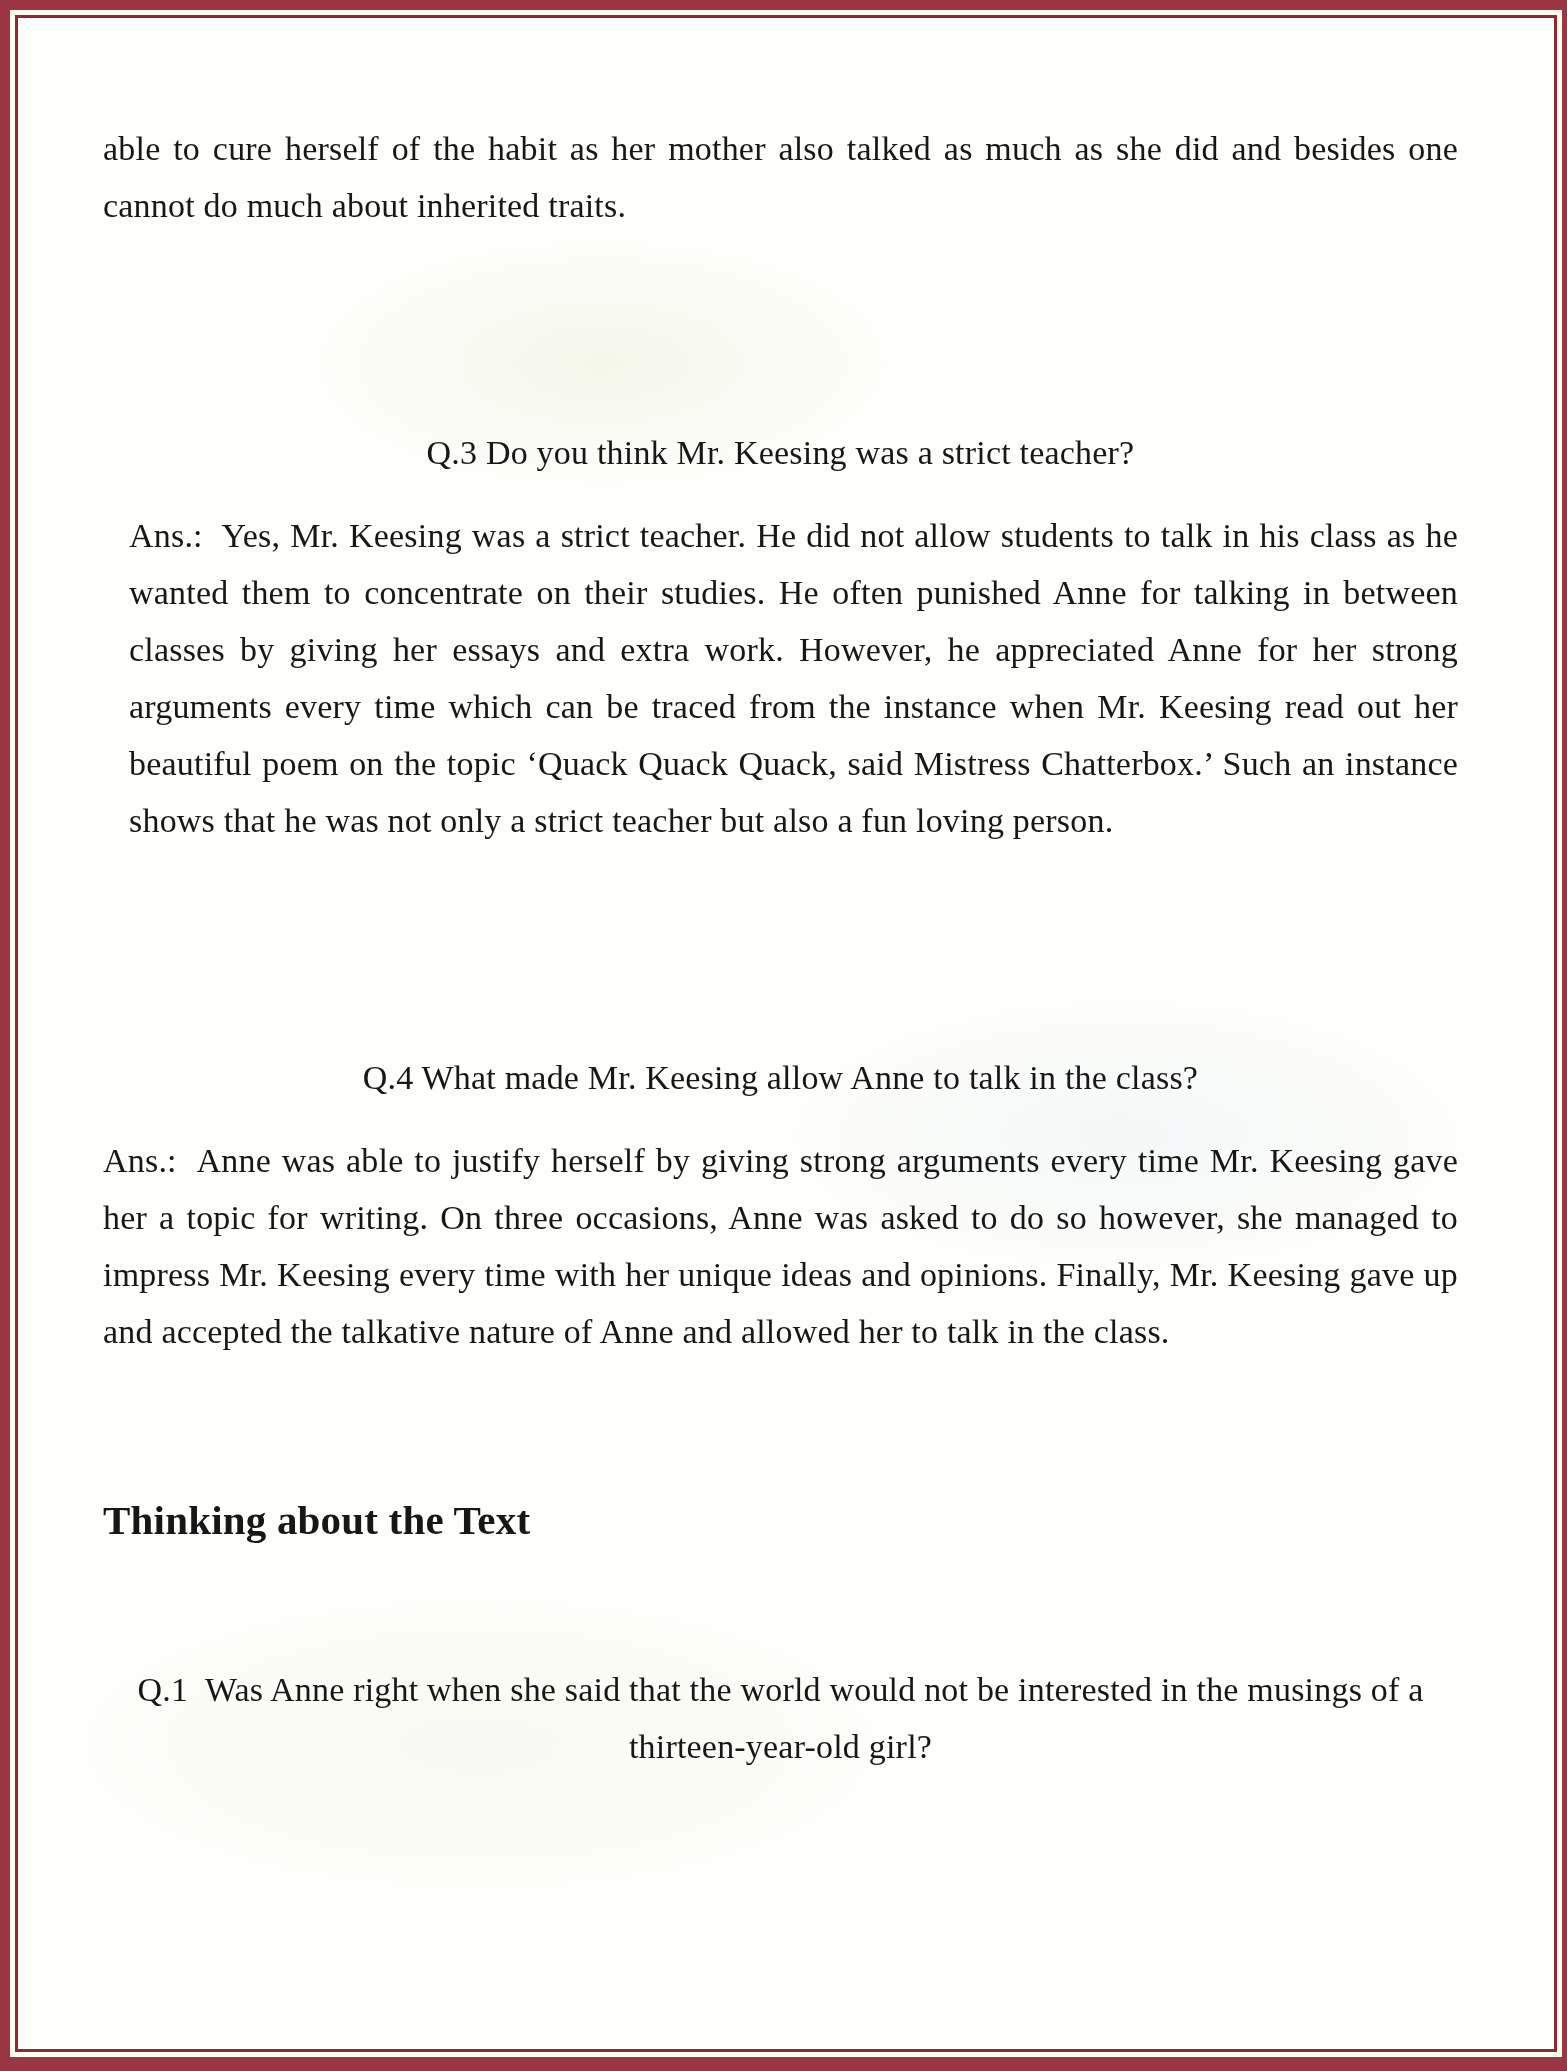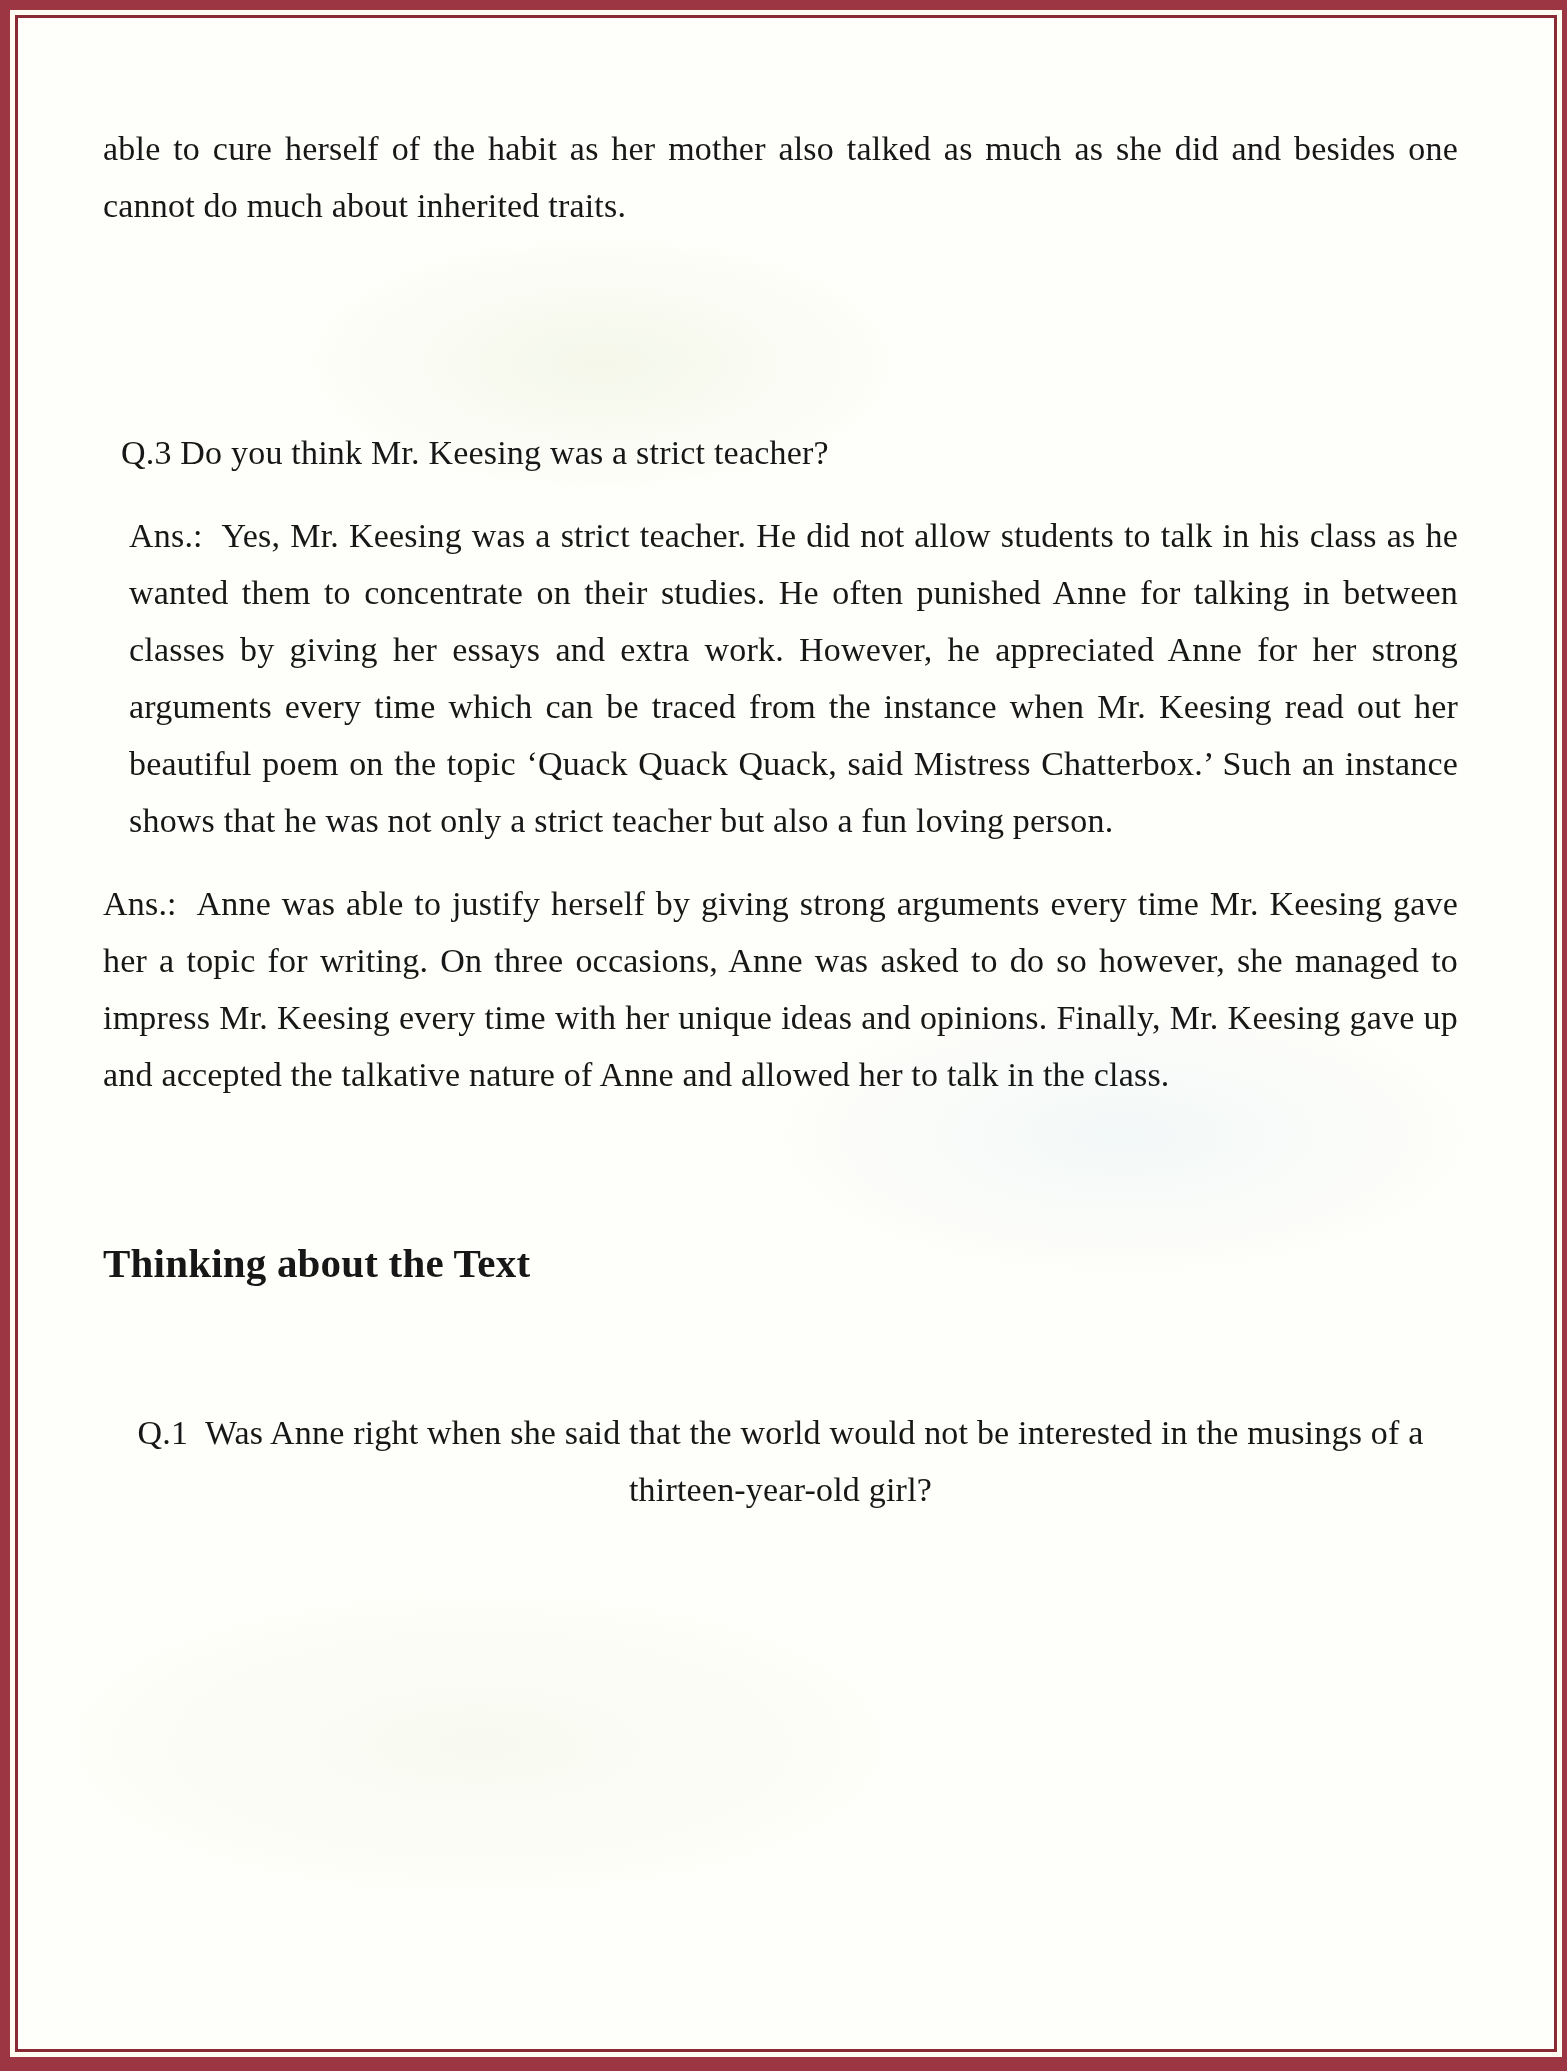--- a/index.html
+++ b/index.html
@@ -41,22 +41,22 @@
     color: #171717;
     font-size: 34px;
     line-height: 57px;
   }
   .para {
     margin: 0;
     text-align: justify;
     letter-spacing: 0.2px;
   }
   .qline {
-    margin: 18px;
-    text-align: left;
+    margin: 11px;
+    text-align: center;
     letter-spacing: 0.2px;
   }
   .q3-question   { margin-top: 190px; }
   .q3-answer     { margin-top: 26px; margin-left: 26px; }
   .q4-question   { margin-top: 200px; }
   .q4-answer     { margin-top: 26px; }
   .section-heading {
     margin: 132px 0 0 0;
     font-weight: bold;
     font-size: 41px;
@@ -72,20 +72,21 @@
   <div class="frame-gap">
     <div class="frame-inner">
       <div class="content">
 
         <p class="para">able to cure herself of the habit as her mother also talked as much as she did and besides one cannot do much about inherited traits.</p>
 
         <p class="qline q3-question">Q.3 Do you think Mr. Keesing was a strict teacher?</p>
 
         <p class="para q3-answer">Ans.:&nbsp; Yes, Mr. Keesing was a strict teacher. He did not allow students to talk in his class as he wanted them to concentrate on their studies. He often punished Anne for talking in between classes by giving her essays and extra work. However, he appreciated Anne for her strong arguments every time which can be traced from the instance when Mr. Keesing read out her beautiful poem on the topic ‘Quack Quack Quack, said Mistress Chatterbox.’ Such an instance shows that he was not only a strict teacher but also a fun loving person.</p>
 
+        <p class="qline q4-question">Q.4 What made Mr. Keesing allow Anne to talk in the class?</p>
 
         <p class="para q4-answer">Ans.:&nbsp; Anne was able to justify herself by giving strong arguments every time Mr. Keesing gave her a topic for writing. On three occasions, Anne was asked to do so however, she managed to impress Mr. Keesing every time with her unique ideas and opinions. Finally, Mr. Keesing gave up and accepted the talkative nature of Anne and allowed her to talk in the class.</p>
 
         <h2 class="section-heading">Thinking about the Text</h2>
 
         <p class="para q1-question">Q.1&nbsp; Was Anne right when she said that the world would not be interested in the musings of a thirteen-year-old girl?</p>
 
       </div>
     </div>
   </div>

